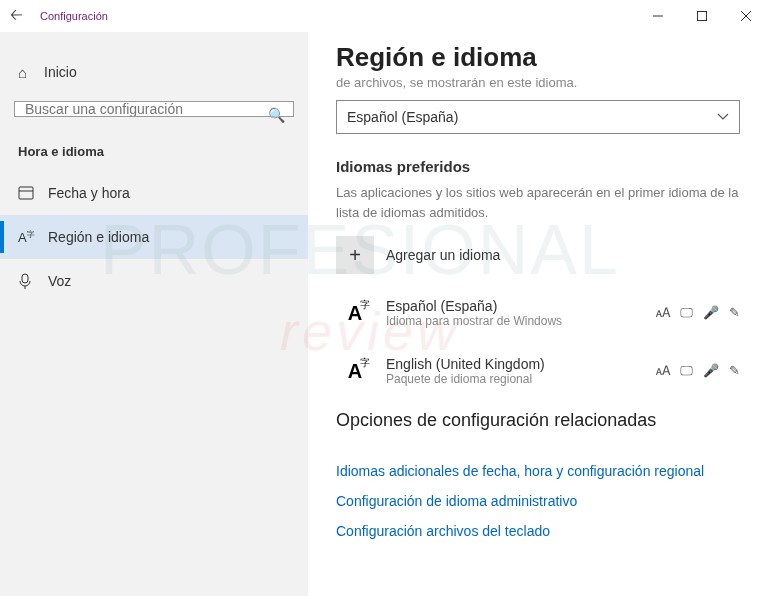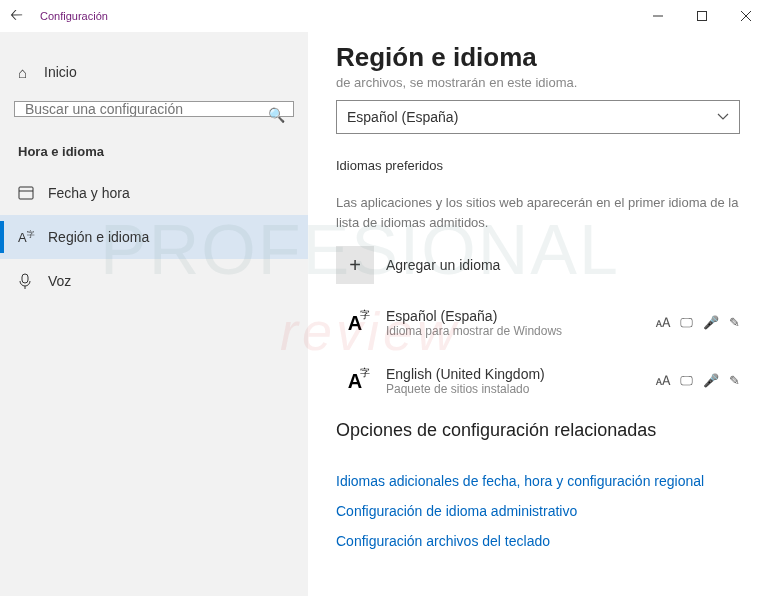--- a/index.html
+++ b/index.html
@@ -19,21 +19,21 @@
   .search .sicon { position: absolute; right: 8px; top: 7px; font-size: 14px; color: #666; }
   .catlabel { padding: 12px 18px; font-size: 13px; font-weight: 600; color: #333; }
   .navitem { display: flex; align-items: center; height: 44px; padding-left: 18px; font-size: 14px; color: #333; cursor: pointer; position: relative; }
   .navitem .icon { width: 30px; font-size: 16px; color: #333; }
   .navitem.active { background: #d9e5f2; }
   .navitem.active::before { content: ""; position: absolute; left: 0; top: 6px; bottom: 6px; width: 4px; background: #0078d4; }
   .main { flex: 1; padding: 10px 28px 20px 28px; overflow: hidden; }
   .pagetitle { font-size: 26px; font-weight: 600; color: #222; margin-bottom: 2px; }
   .truncated { font-size: 13px; color: #888; margin-bottom: 10px; }
   .dropdown { border: 1px solid #888; height: 34px; display: flex; align-items: center; justify-content: space-between; padding: 0 10px; font-size: 14px; color: #333; cursor: pointer; margin-bottom: 24px; }
-  .sectiontitle { font-size: 13px; font-weight: 400; color: #333; margin-bottom: 20px; }
+  .sectiontitle { font-size: 15px; font-weight: 700; color: #333; margin-bottom: 8px; }
   .sectiondesc { font-size: 13px; color: #777; line-height: 1.5; margin-bottom: 14px; }
   .addlang { display: flex; align-items: center; margin-bottom: 20px; cursor: pointer; }
   .addbox { width: 38px; height: 38px; background: #e5e5e5; display: flex; align-items: center; justify-content: center; font-size: 20px; color: #333; margin-right: 12px; }
   .addtext { font-size: 14px; color: #333; }
   .langrow { display: flex; align-items: center; margin-bottom: 20px; cursor: pointer; }
   .langicon { width: 38px; height: 38px; display: flex; align-items: center; justify-content: center; margin-right: 12px; position: relative; }
   .langicon .big { font-size: 20px; font-weight: 600; }
   .langicon .sm { font-size: 10px; position: absolute; top: 4px; right: 4px; }
   .langtext .l1 { font-size: 14px; color: #333; }
   .langtext .l2 { font-size: 12px; color: #888; }
@@ -152,21 +152,21 @@
       </div>
     </div>
 
     <div class="langrow">
       <div class="langicon">
           <span class="big">A</span>
           <span class="sm">字</span>
         </div>
       <div class="langtext">
         <div class="l1">English (United Kingdom)</div>
-        <div class="l2">Paquete de sitios instalado</div>
+        <div class="l2">Paquete de idioma regional</div>
       </div>
       <div class="langfeat">
         <span>🗚</span>
         <span>🖵</span>
         <span>🎤</span>
         <span>✎</span>
       </div>
     </div>
 
     <div class="related">

